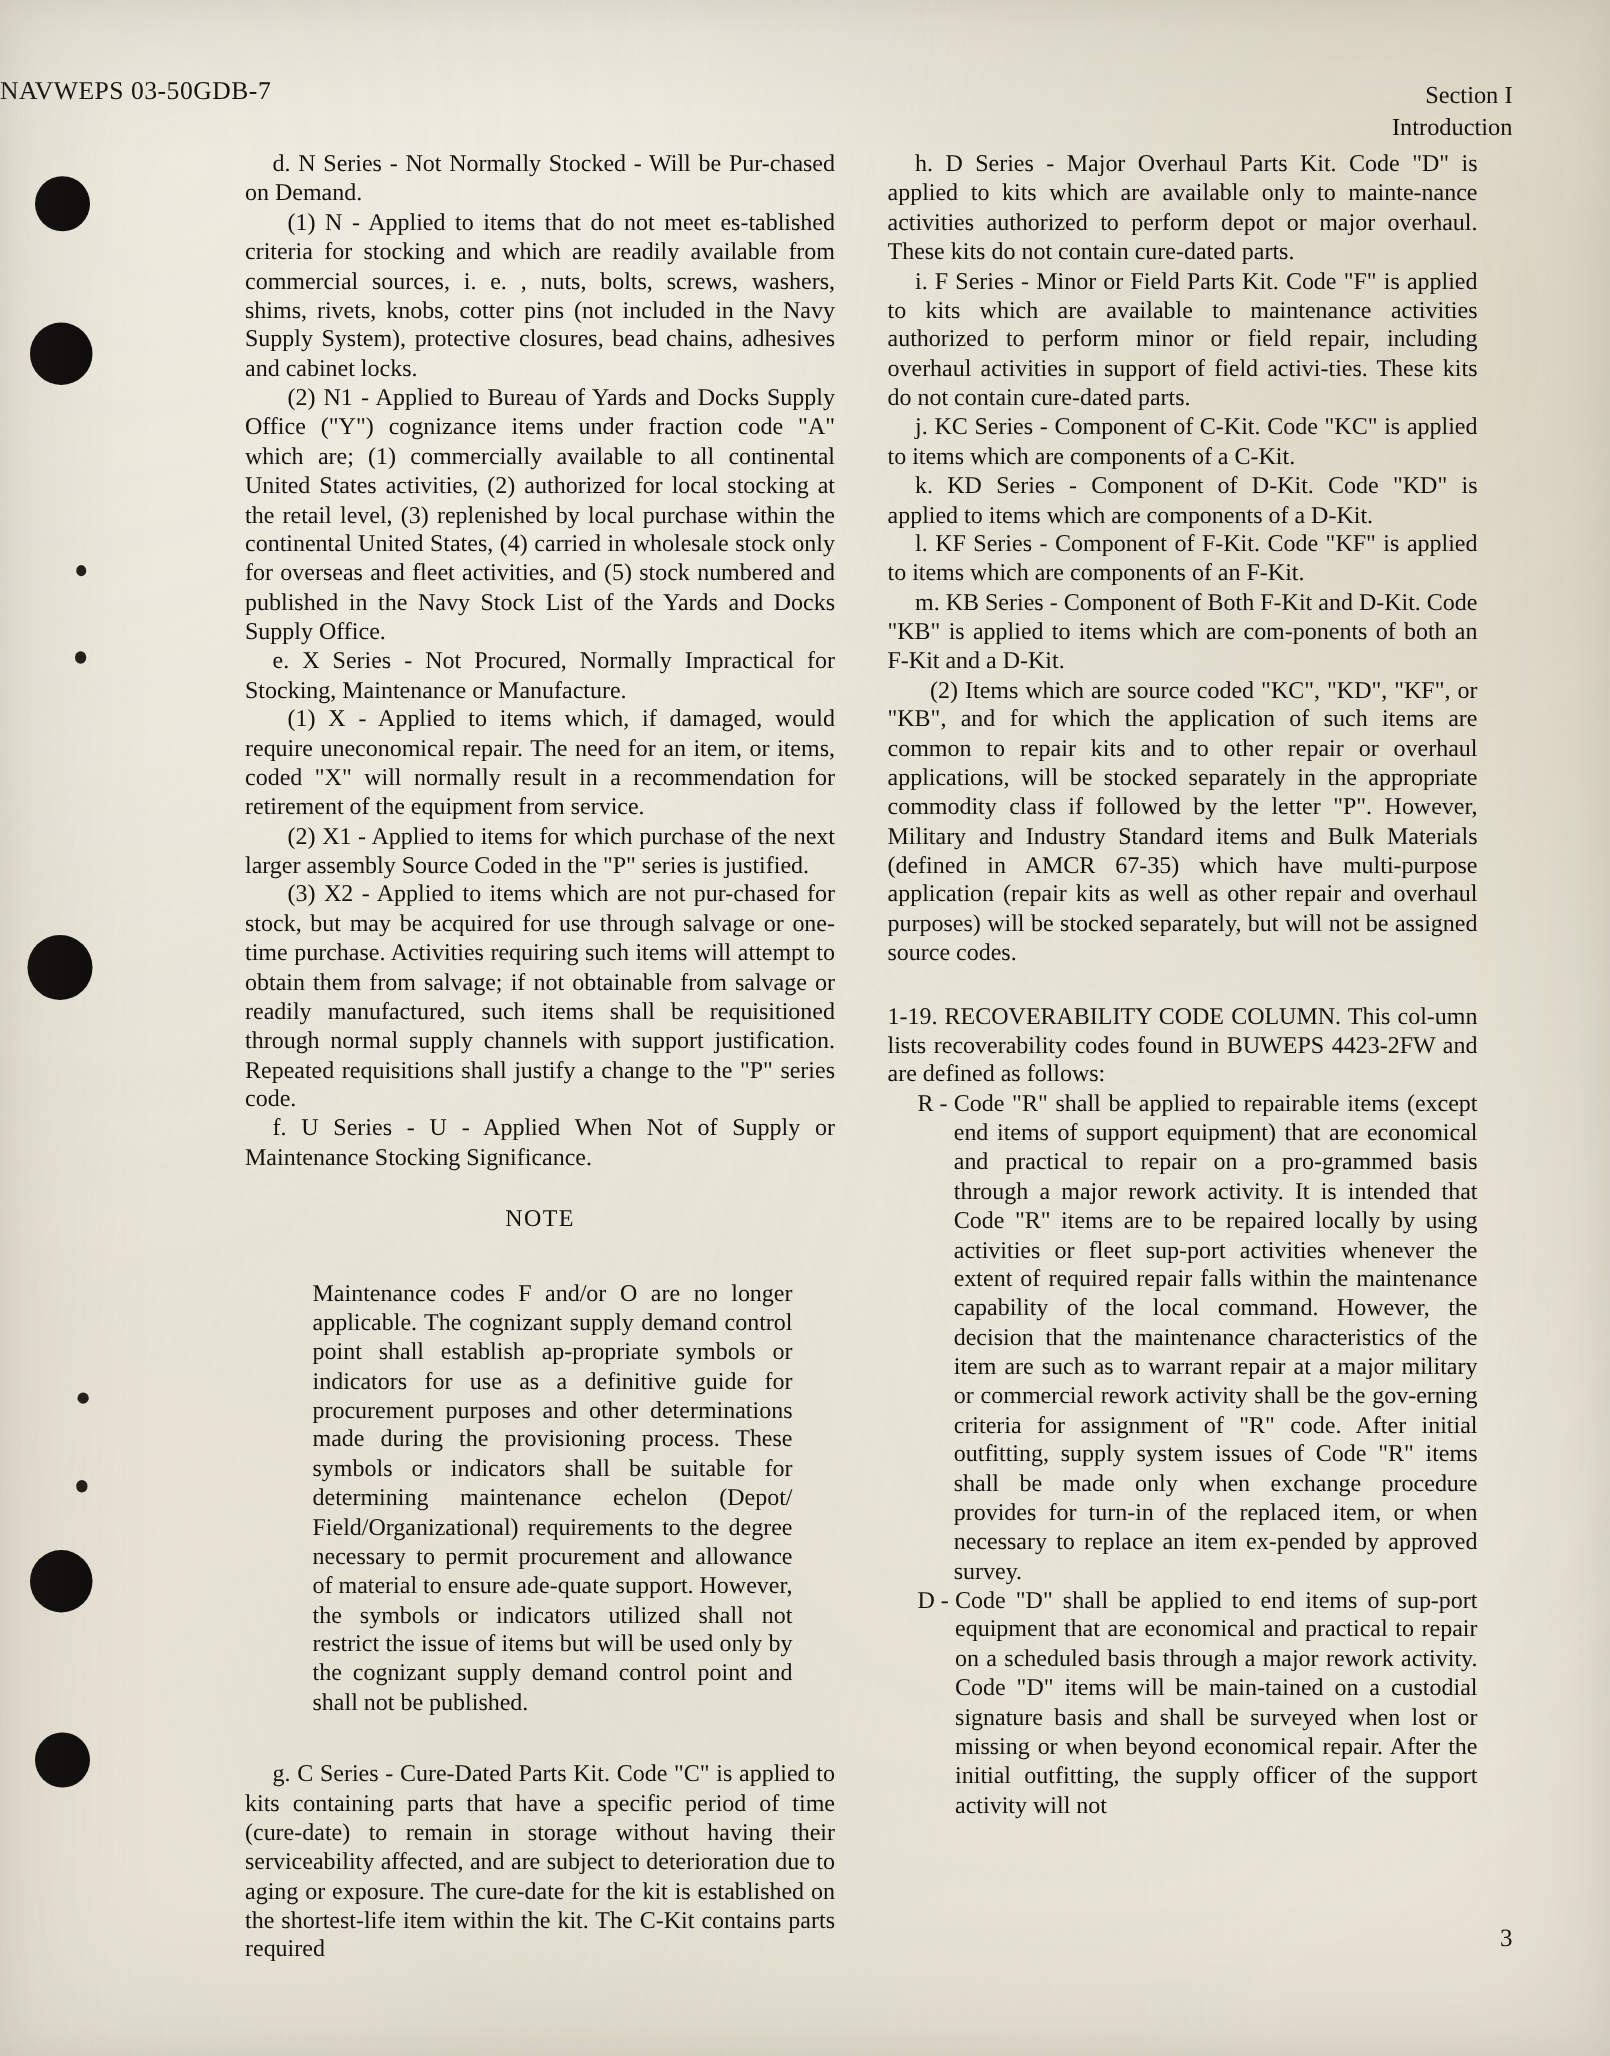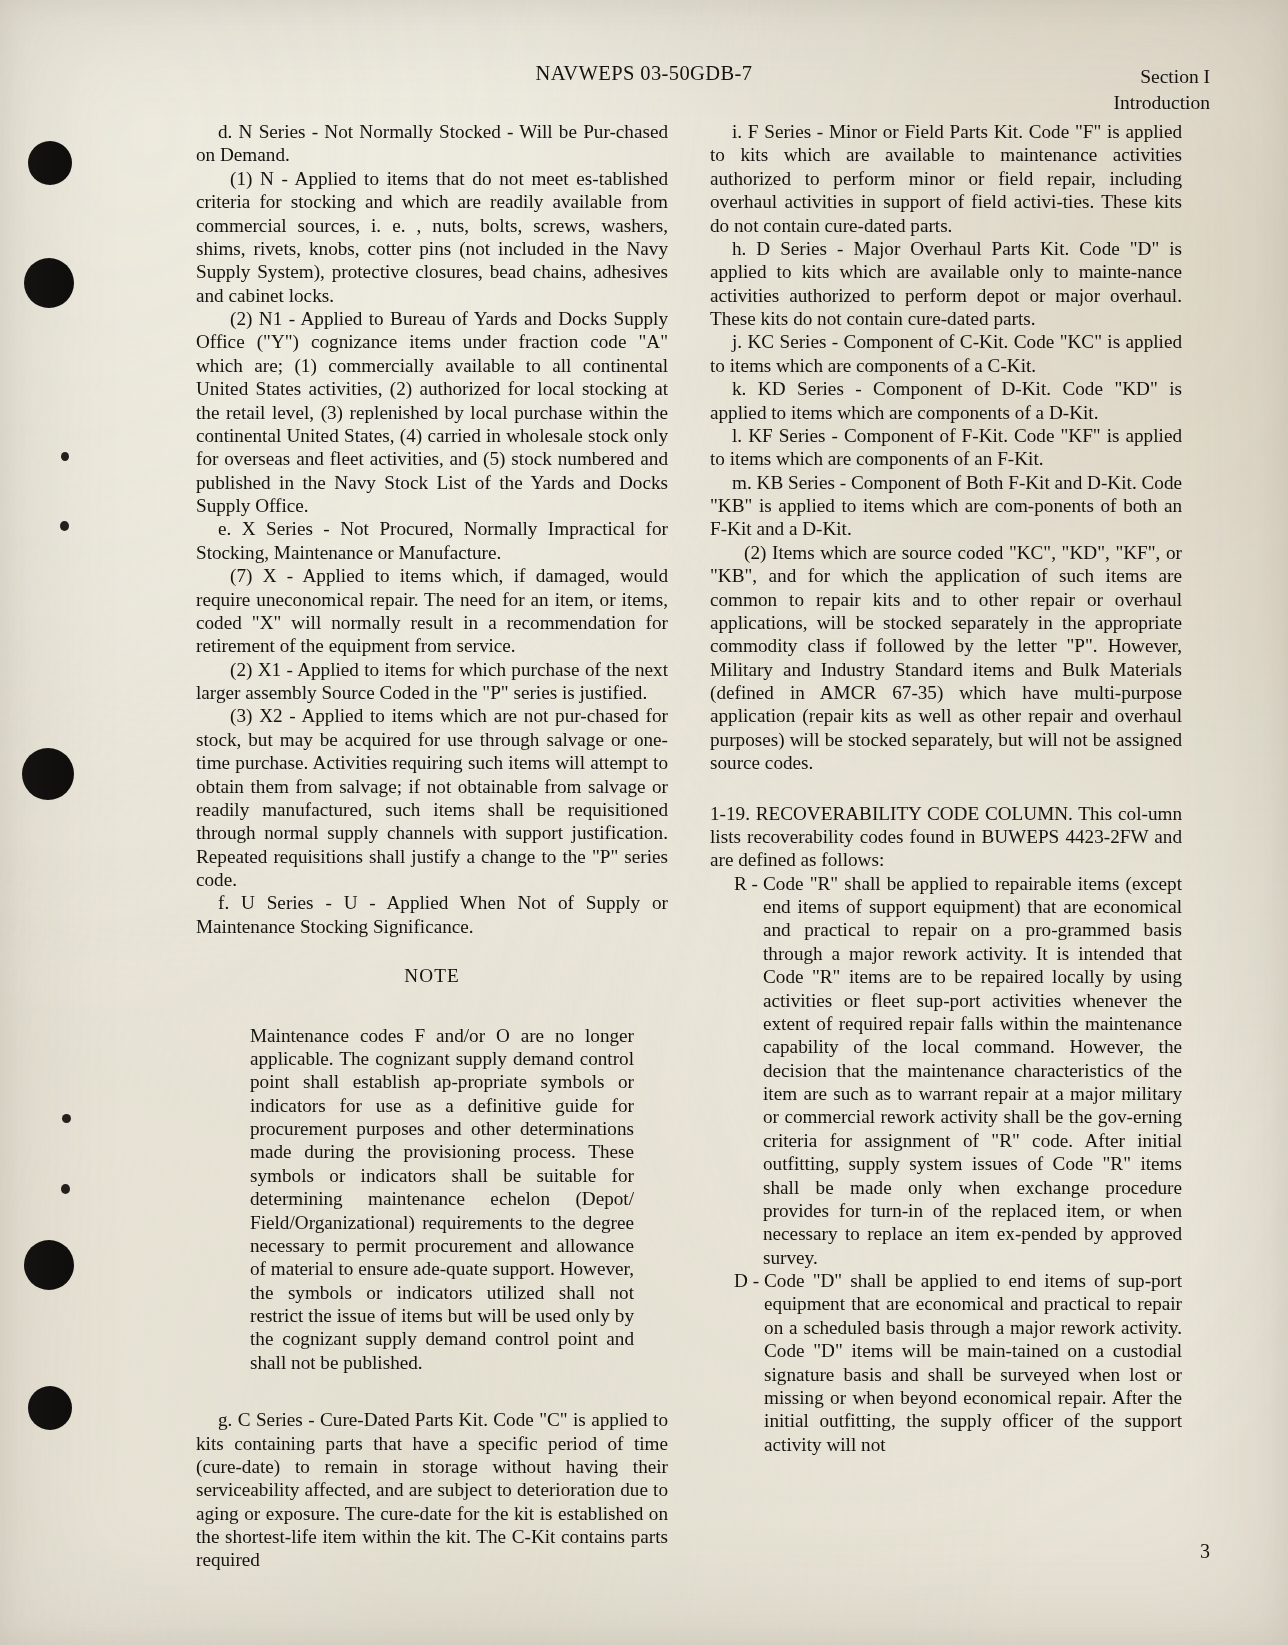--- a/index.html
+++ b/index.html
@@ -55,21 +55,21 @@
     left: 0;
     right: 0;
     top: 62px;
     height: 58px;
   }
   .header .doc-id {
     position: absolute;
     left: 0;
     right: 0;
     top: 0;
-    text-align: center;
+    text-align: left;
     font-size: 20.5px;
     letter-spacing: 0.4px;
   }
   .header .section-block {
     position: absolute;
     right: 78px;
     top: 2px;
     text-align: right;
     line-height: 1.33;
     font-size: 19.5px;
@@ -169,35 +169,35 @@
     </div>
   </div>
 
   <div class="columns">
 
     <div class="col col-left">
       <p class="ind1 last-line-left">d.  N Series - Not Normally Stocked - Will be Pur-chased on Demand.</p>
       <p class="ind2">(1) N      -  Applied  to items  that do not meet es-tablished criteria  for stocking  and which are readily available from commercial sources, i. e. ,  nuts,  bolts, screws,  washers,  shims,  rivets, knobs,  cotter  pins (not  included in  the Navy Supply System),  protective closures,  bead  chains,  adhesives  and cabinet locks.</p>
       <p class="ind2">(2) N1     -   Applied to Bureau of Yards  and Docks Supply  Office ("Y") cognizance items  under fraction code "A" which are; (1) commercially available to all continental  United  States  activities,  (2)  authorized for local  stocking at the  retail level,  (3) replenished by local purchase within the continental United States, (4) carried  in wholesale  stock only for overseas and fleet activities,  and (5) stock numbered and published in the  Navy Stock List of the Yards and Docks Supply Office.</p>
       <p class="ind1 last-line-left">e.  X Series - Not Procured, Normally Impractical for Stocking, Maintenance or Manufacture.</p>
-      <p class="ind2 last-line-left">(7) X      -  Applied  to  items  which,  if damaged, would  require uneconomical repair.  The need for an item,  or  items,  coded  "X" will normally result in a recommendation for retirement of the equipment from service.</p>
+      <p class="ind2 last-line-left">(1) X      -  Applied  to  items  which,  if damaged, would  require uneconomical repair.  The need for an item,  or  items,  coded  "X" will normally result in a recommendation for retirement of the equipment from service.</p>
       <p class="ind2 last-line-left">(2) X1    -  Applied to items for which purchase of the next  larger  assembly  Source  Coded in the "P" series is justified.</p>
       <p class="ind2 last-line-left">(3) X2     -  Applied  to items  which  are not pur-chased for stock,  but may be acquired for use through salvage  or one-time purchase.  Activities  requiring such items will  attempt to obtain them from salvage; if not obtainable from  salvage or readily manufactured, such  items  shall  be  requisitioned  through  normal supply channels with  support justification.  Repeated requisitions  shall justify  a change  to the "P" series code.</p>
       <p class="ind1 last-line-left">f.  U Series - U - Applied  When  Not  of Supply or Maintenance Stocking Significance.</p>
 
       <div class="note-title">NOTE</div>
       <p class="note-body last-line-left">Maintenance  codes  F  and/or  O  are no longer  applicable.  The cognizant supply demand  control  point shall establish ap-propriate  symbols  or indicators  for use as  a  definitive  guide  for  procurement purposes and  other determinations made during  the provisioning process.  These symbols or indicators shall be suitable for determining  maintenance  echelon (Depot/ Field/Organizational) requirements to the degree necessary  to permit procurement and allowance of  material to ensure ade-quate  support.  However,  the  symbols or indicators  utilized  shall not  restrict the issue of items but will be used only by the cognizant supply demand control point and shall not be published.</p>
 
       <div class="gap-lg"></div>
       <p class="ind1">g.  C Series - Cure-Dated Parts Kit.  Code "C" is applied  to kits  containing  parts that have a specific period of time (cure-date) to remain in storage without having  their serviceability  affected,  and are subject to deterioration due to aging or exposure.  The cure-date  for the  kit is  established  on the  shortest-life item within the kit.  The C-Kit contains parts required</p>
     </div>
 
     <div class="col col-right">
+      <p class="ind1 last-line-left">h.  D Series - Major Overhaul Parts Kit.  Code "D" is applied to kits  which are available only to mainte-nance activities authorized to perform depot or major overhaul.  These kits do not contain cure-dated parts.</p>
       <p class="ind1 last-line-left">i.  F Series - Minor or Field Parts Kit.  Code "F" is applied to kits which are available to maintenance activities authorized to perform minor or field repair, including overhaul activities in support of field activi-ties.  These kits do not contain cure-dated parts.</p>
-      <p class="ind1 last-line-left">h.  D Series - Major Overhaul Parts Kit.  Code "D" is applied to kits  which are available only to mainte-nance activities authorized to perform depot or major overhaul.  These kits do not contain cure-dated parts.</p>
       <p class="ind1 last-line-left">j.  KC Series - Component of C-Kit.  Code "KC" is applied to items which are components of a C-Kit.</p>
       <p class="ind1 last-line-left">k.  KD Series - Component of D-Kit.  Code "KD" is applied to items which are components of a D-Kit.</p>
       <p class="ind1 last-line-left">l.  KF Series - Component of F-Kit.  Code "KF" is applied  to items which are components  of an F-Kit.</p>
       <p class="ind1 last-line-left">m.  KB Series - Component of Both  F-Kit and D-Kit.  Code  "KB"  is applied to items which are com-ponents of both an F-Kit and a D-Kit.</p>
       <p class="ind2 last-line-left">(2)  Items  which  are source coded "KC",  "KD", "KF",  or "KB", and for which the application of such items are common  to repair kits and to other repair or overhaul  applications,  will  be stocked separately in the appropriate commodity class if followed by the letter "P".  However,  Military and Industry Standard items and Bulk Materials (defined in AMCR 67-35) which have multi-purpose application (repair kits as well as other  repair  and  overhaul purposes) will be stocked  separately,  but  will not  be  assigned source codes.</p>
 
       <div class="gap-md"></div>
       <p class="flush last-line-left">1-19.  RECOVERABILITY CODE COLUMN.  This col-umn lists recoverability codes found in BUWEPS 4423-2FW and are defined as follows:</p>
 
       <div class="code-def">

